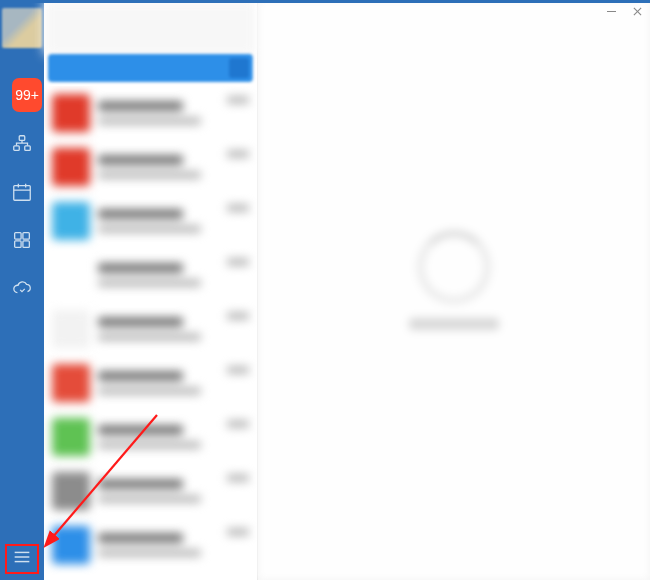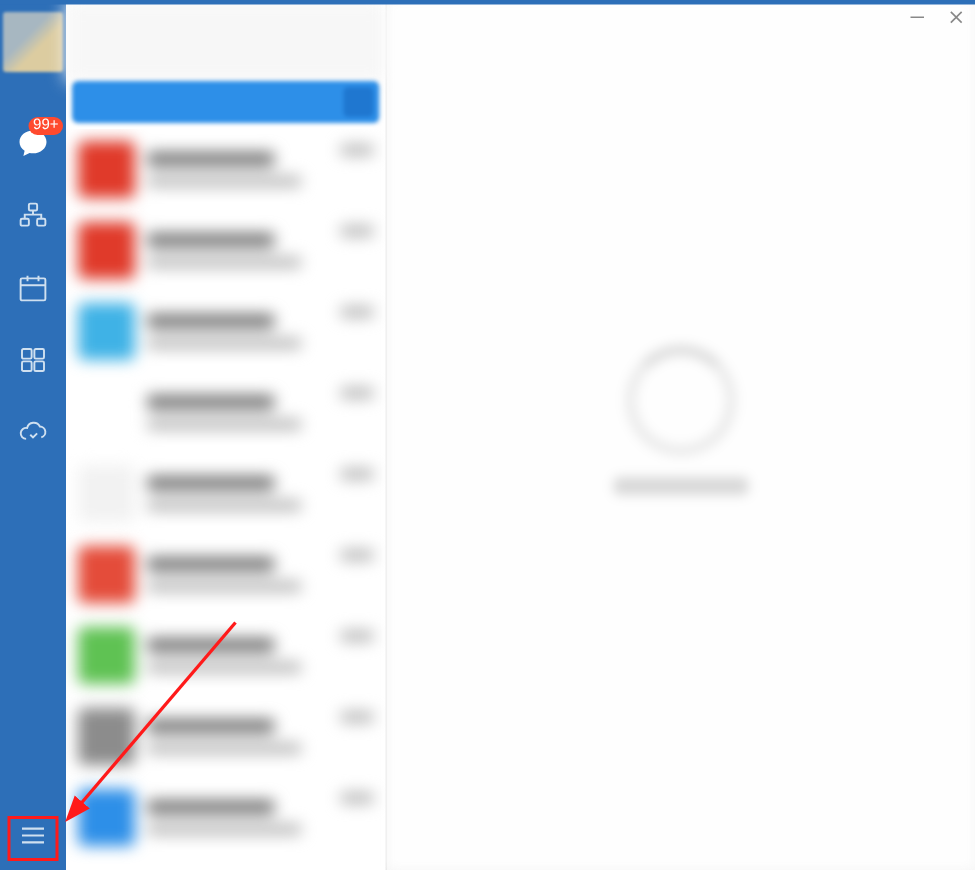--- a/index.html
+++ b/index.html
@@ -73,23 +73,23 @@
     position: relative;
     cursor:pointer;
   }
   .nav-item svg { stroke:#cfe0f0; fill:none; stroke-width:1.4; }
   .chat-icon svg { fill:#fff; stroke:none; }
   .badge {
     position:absolute;
     top:-4px; right:-6px;
     background:#ff4a2e;
     color:#fff;
-    font-size:10px;
+    font-size:14px;
     line-height:12px;
-    padding:0 3px;
+    padding:11px 3px;
     border-radius:7px;
     white-space: nowrap;
   }
   .sidebar-bottom {
     margin-top:auto;
     margin-bottom:8px;
     width:30px;height:30px;
     display:flex;align-items:center;justify-content:center;
     cursor:pointer;
   }

